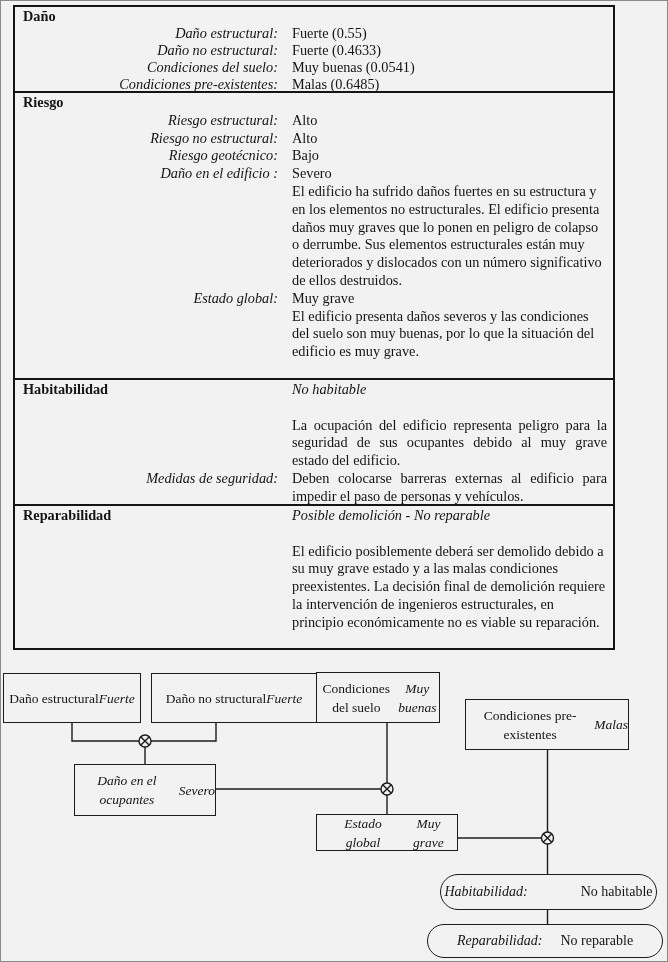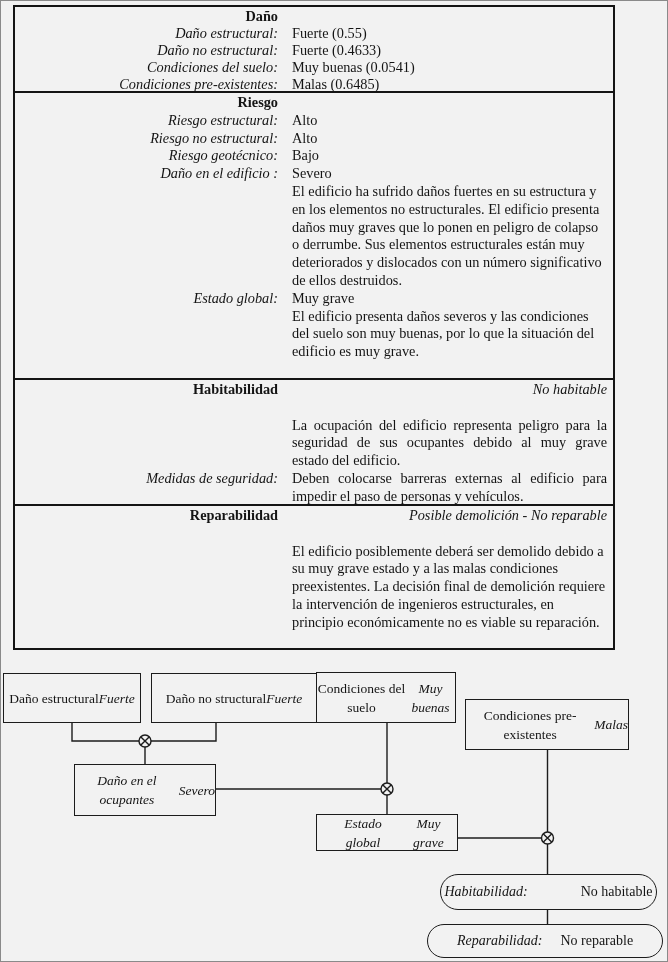--- a/index.html
+++ b/index.html
@@ -25,21 +25,21 @@
     box-sizing:border-box;
     font-size:14.3px;
     line-height:17.8px;
     overflow:hidden;
   }
   .sec.divider{border-bottom:2.5px solid #141414;}
   .sec-dano{height:86px;line-height:17px;}
   .sec-riesgo{height:287px;}
   .sec-habit{height:126px;}
   .sec-repar{height:142px;}
-  .sec-head{display:flex;text-align:right;}
+  .sec-head{display:flex;}
   .sec-title{flex:0 0 255px;font-weight:bold;}
   .headline{margin-left:14px;font-style:italic;flex:1;}
   .row{display:flex;}
   .lbl{flex:0 0 255px;text-align:right;font-style:italic;white-space:nowrap;}
   .val{margin-left:14px;flex:1;}
   .just{text-align:justify;}
   .blank{height:17.8px;}
   
   .dlines{position:absolute;left:0;top:0;}
   .dbox{
@@ -189,21 +189,21 @@
   </svg>
 
   <div class="dbox" style="left:2px;top:672px;width:138px;height:50px;">
     <span class="dtitle">Daño estructural</span>
     <span class="dval">Fuerte</span>
   </div>
   <div class="dbox" style="left:150px;top:672px;width:166px;height:50px;">
     <span class="dtitle">Daño no structural</span>
     <span class="dval">Fuerte</span>
   </div>
-  <div class="dbox" style="left:315px;top:671px;width:140px;height:51px;">
+  <div class="dbox" style="left:315px;top:671px;width:124px;height:51px;">
     <span class="dtitle">Condiciones del suelo</span>
     <span class="dval">Muy buenas</span>
   </div>
   <div class="dbox" style="left:464px;top:698px;width:164px;height:51px;">
     <span class="dtitle">Condiciones pre-existentes</span>
     <span class="dval">Malas</span>
   </div>
   <div class="dbox italic-title" style="left:73px;top:763px;width:142px;height:52px;">
     <span class="dtitle">Daño en el ocupantes</span>
     <span class="dval">Severo</span>

